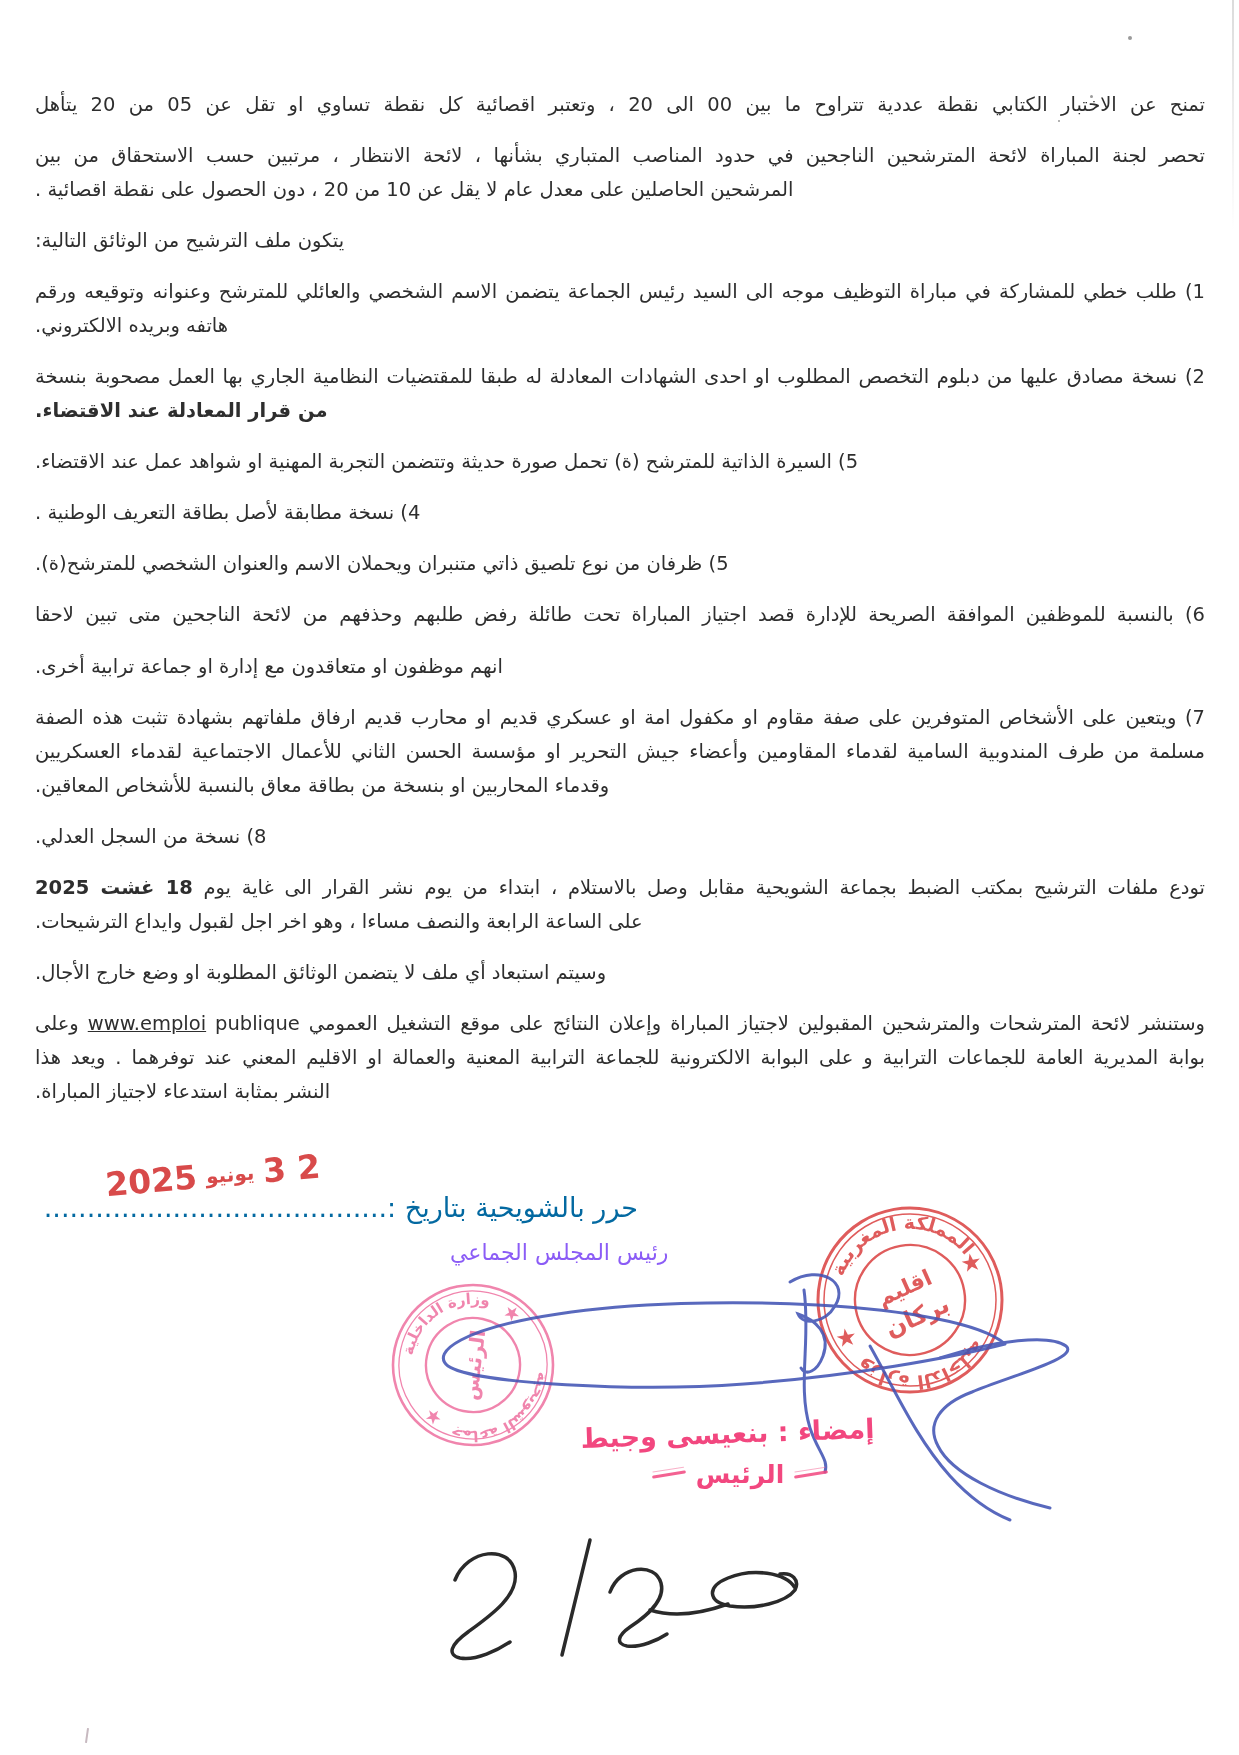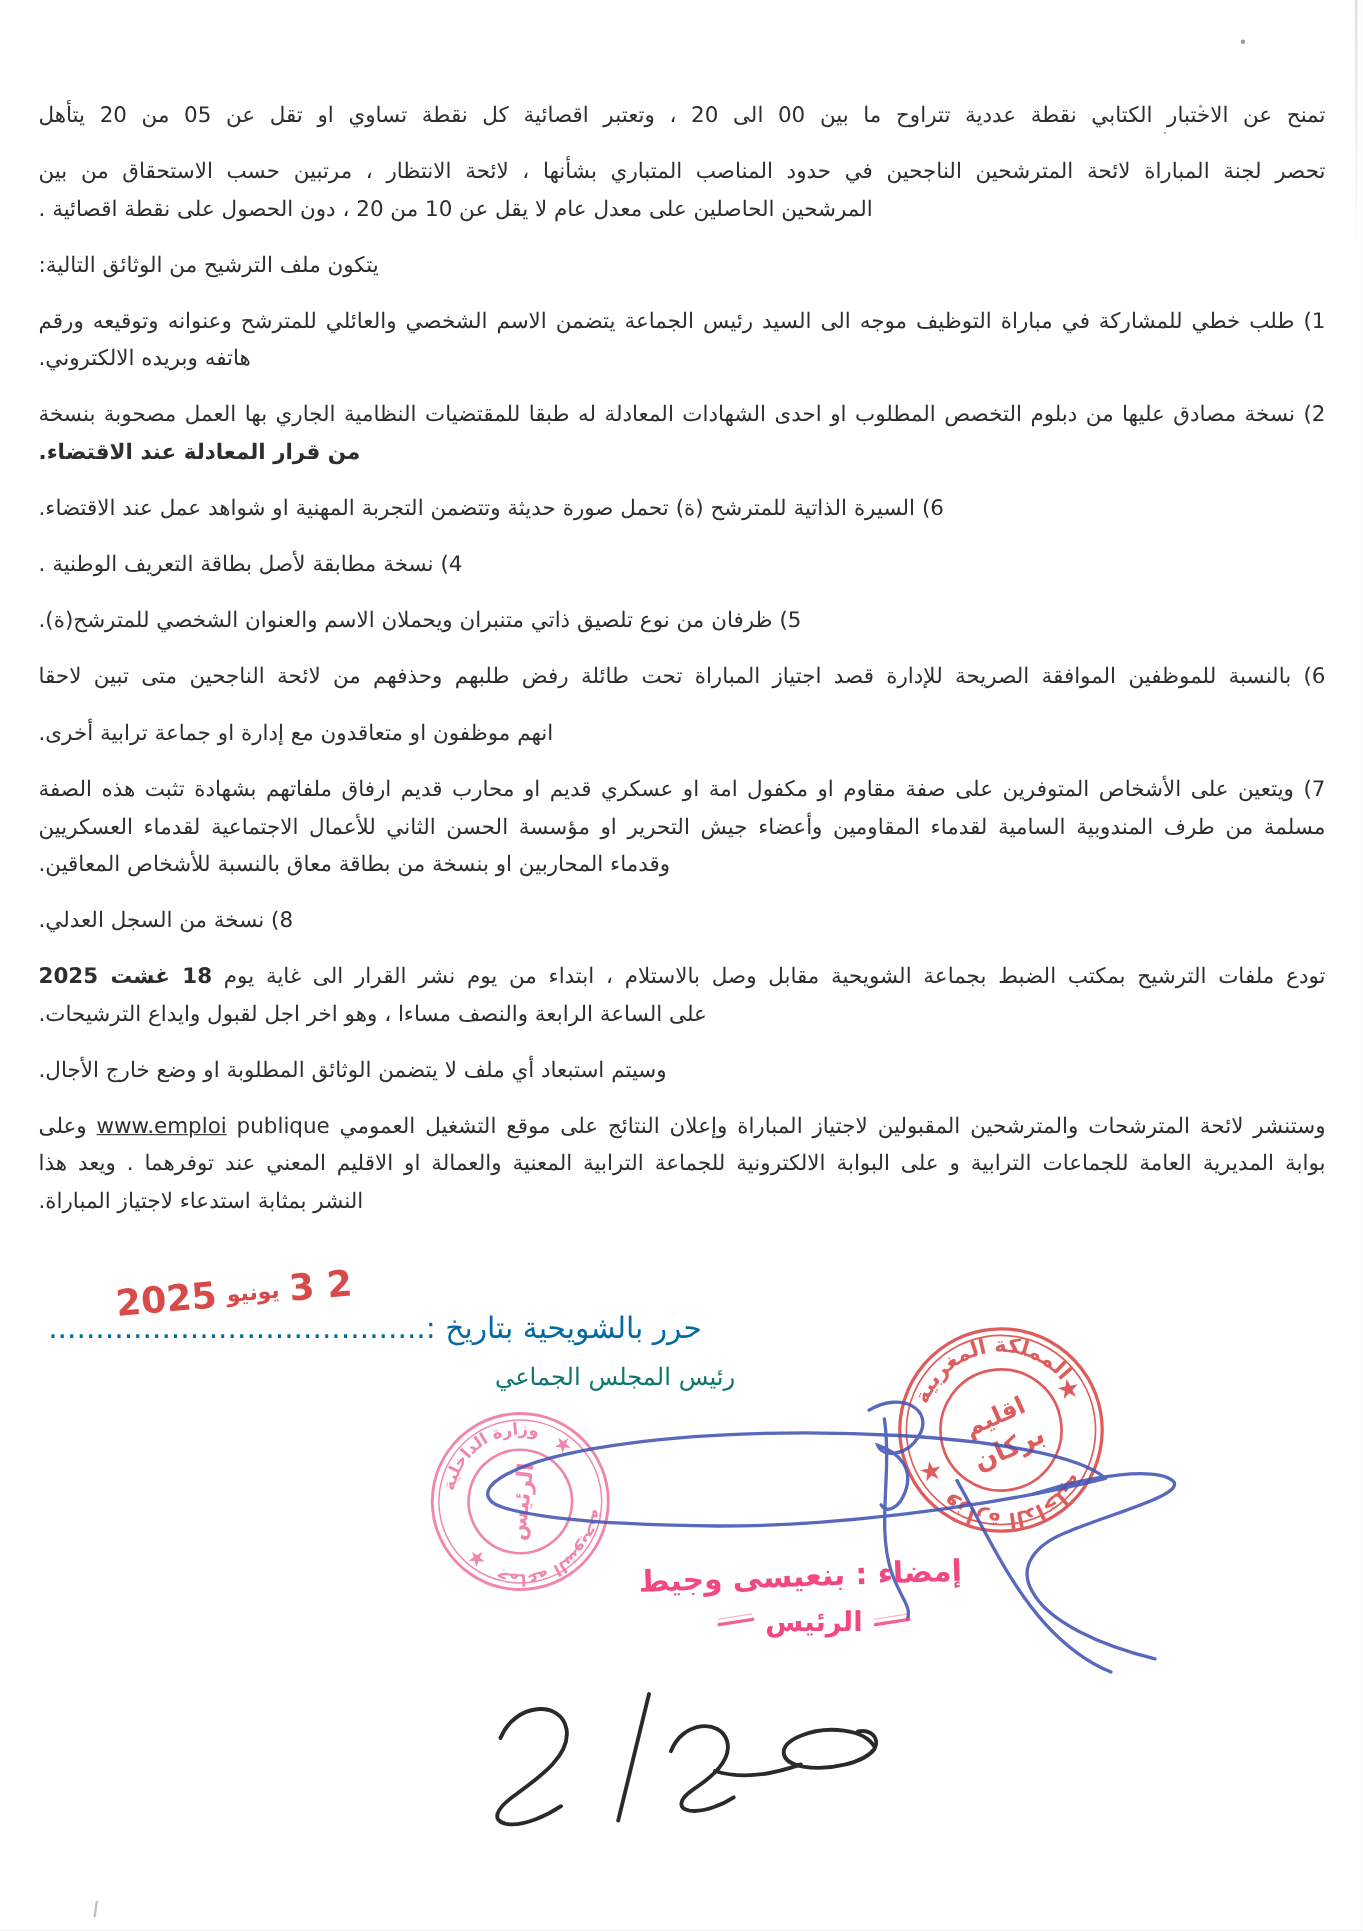--- a/index.html
+++ b/index.html
@@ -21,21 +21,21 @@
     position:absolute; left:105px; top:1156px; direction:rtl;
     color:#d84a4a; font-weight:bold; transform:rotate(-5deg); white-space:nowrap;
   }
   .dater .d,.dater .y{font-size:33px; letter-spacing:4px;}
   .dater .m{font-size:20px; margin:0 9px; position:relative; top:-4px; letter-spacing:1px;}
   .written{
     position:absolute; right:601px; top:1192px; direction:rtl;
     font-size:27px; white-space:nowrap; color:#0369a1;
   }
   .written .dots{letter-spacing:1px;}
-  .pres-title{position:absolute; left:450px; top:1240px; direction:rtl; font-size:22px; color:#0f766e;}
+  .pres-title{position:absolute; left:450px; top:1240px; direction:rtl; font-size:22px; color:#8b5cf6;}
   .sig-name{
     position:absolute; left:545px; top:1418px; width:365px; text-align:center;
     direction:rtl; font-size:27px; font-weight:bold; color:#f2477f;
     transform:rotate(-2deg); white-space:nowrap;
   }
   .pres-label{
     position:absolute; left:628px; top:1460px; width:224px; text-align:center;
     direction:rtl; font-size:25px; font-weight:bold; color:#f2477f;
   }
   .sq{display:inline-block; width:34px; height:3px; background:#f2477f; border-radius:2px;
@@ -73,21 +73,21 @@
       </div>
       <div class="para">
         <div class="line j"><span class="seg">1) طلب خطي للمشاركة في مباراة التوظيف موجه الى السيد رئيس الجماعة يتضمن الاسم الشخصي والعائلي للمترشح وعنوانه وتوقيعه ورقم</span></div>
         <div class="line r" style="padding-right: 100px;"><span class="seg">هاتفه وبريده الالكتروني.</span></div>
       </div>
       <div class="para">
         <div class="line j"><span class="seg">2) نسخة مصادق عليها من دبلوم التخصص المطلوب او احدى الشهادات المعادلة له طبقا للمقتضيات النظامية الجاري بها العمل مصحوبة بنسخة</span></div>
         <div class="line r" style="padding-right: 45px; font-weight: bold;"><span class="seg">من قرار المعادلة عند الاقتضاء.</span></div>
       </div>
       <div class="para">
-        <div class="line r" style="padding-right: 56px;"><span class="seg">6) السيرة الذاتية للمترشح (ة) تحمل صورة حديثة وتتضمن التجربة المهنية او شواهد عمل عند الاقتضاء.</span></div>
+        <div class="line r" style="padding-right: 56px;"><span class="seg">5) السيرة الذاتية للمترشح (ة) تحمل صورة حديثة وتتضمن التجربة المهنية او شواهد عمل عند الاقتضاء.</span></div>
       </div>
       <div class="para">
         <div class="line r" style="padding-right: 56px;"><span class="seg">4) نسخة مطابقة لأصل بطاقة التعريف الوطنية .</span></div>
       </div>
       <div class="para">
         <div class="line r" style="padding-right: 56px;"><span class="seg">5) ظرفان من نوع تلصيق ذاتي متنبران ويحملان الاسم والعنوان الشخصي للمترشح(ة).</span></div>
       </div>
       <div class="para">
         <div class="line j"><span class="seg">6) بالنسبة للموظفين الموافقة الصريحة للإدارة قصد اجتياز المباراة تحت طائلة رفض طلبهم وحذفهم من لائحة الناجحين متى تبين لاحقا</span></div>
         <div class="line r" style="padding-right: 50px; margin-top: 18px;"><span class="seg">انهم موظفون او متعاقدون مع إدارة او جماعة ترابية أخرى.</span></div>

